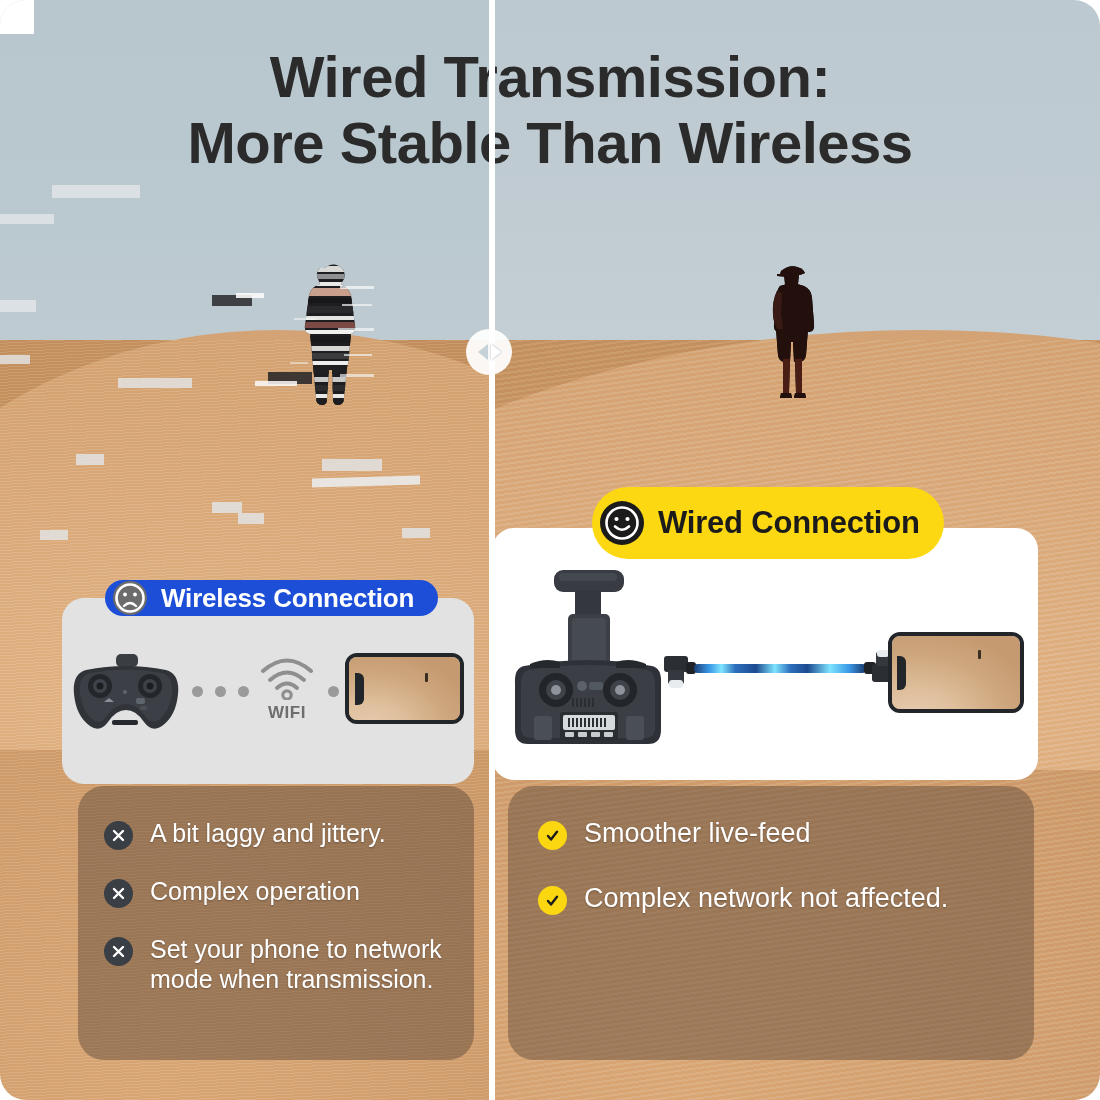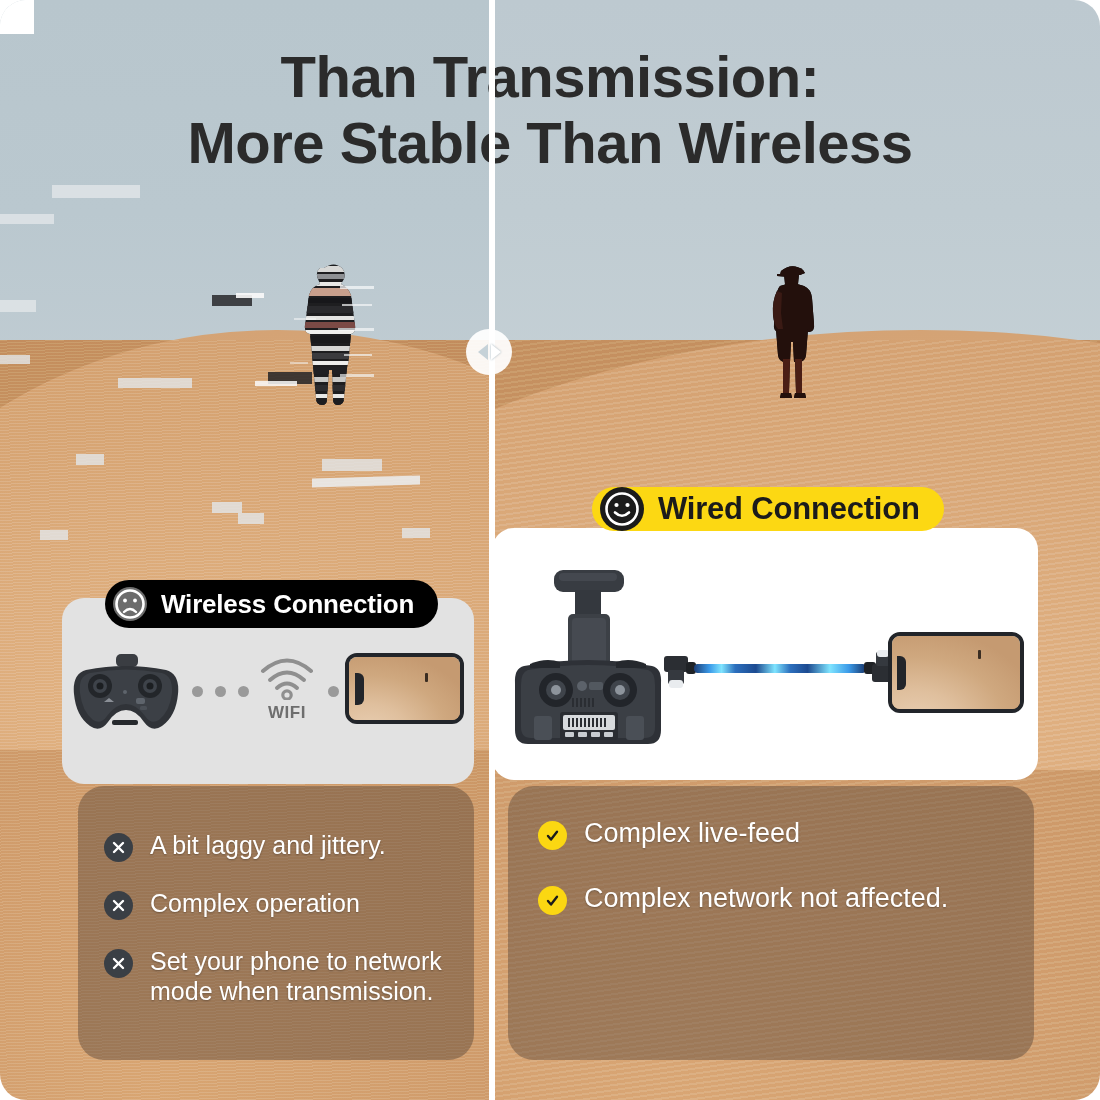--- a/index.html
+++ b/index.html
@@ -103,21 +103,21 @@
   .feature-panel {
     position:absolute; bottom:40px;
     background:rgba(86,56,32,0.40);
     border-radius:26px;
     z-index:20;
     backdrop-filter:saturate(0.8);
   }
   #feature-left  { left:78px;  width:396px; height:274px; }
   #feature-right { left:508px; width:526px; height:274px; }
 
-  .bullet-list { position:absolute; left:26px; top:44px; right:12px; }
+  .bullet-list { position:absolute; left:26px; top:32px; right:12px; }
   .bullet {
     display:flex; align-items:flex-start; gap:17px;
     margin-bottom:26px;
   }
   .bullet-icon {
     flex:0 0 auto;
     width:29px; height:29px; border-radius:50%;
     display:flex; align-items:center; justify-content:center;
     margin-top:3px;
   }
@@ -142,25 +142,25 @@
     left:492px; top:528px; width:546px; height:252px;
     background:#ffffff; border-radius:22px;
   }
 
   .conn-badge {
     position:absolute; display:flex; align-items:center; gap:14px;
     border-radius:999px; z-index:30;
     padding:7px 24px 7px 8px;
   }
   #badge-wireless {
-    left:105px; top:580px; height:48px;
-    background:#000000;
+    left:105px; top:580px; height:36px;
+    background:#1d4ed8;
   }
   #badge-wired {
-    left:592px; top:487px; height:44px;
+    left:592px; top:487px; height:72px;
     background:#FCD813;
     justify-content:space-between;
   }
   .badge-face { border-radius:50%; display:flex; align-items:center; justify-content:center; }
   #badge-wireless .badge-face { width:34px; height:34px; background:#6c6c6c; }
   #badge-wired   .badge-face { width:44px; height:44px; background:#1b1b1b; }
   .badge-label { font-weight:700; letter-spacing:-0.2px; white-space:nowrap; }
   #badge-wireless .badge-label { color:#ffffff; font-size:26px; }
   #badge-wired   .badge-label { color:#1b1b1b; font-size:31px; }
 
@@ -303,21 +303,21 @@
     </div>
   </div>
 
   <div id="divider"></div>
   <div id="slider-handle">
     <span class="tri l"></span>
     <span class="tri r"></span>
   </div>
 
   <div id="heading">
-    <span>Than Transmission:</span>
+    <span>Wired Transmission:</span>
     <span class="l2">More Stable Than Wireless</span>
   </div>
 
   <div class="feature-panel" id="feature-left">
     <div class="bullet-list">
 
       <div class="bullet">
         <span class="bullet-icon x">
           <svg width="15" height="15" viewBox="0 0 15 15" aria-hidden="true">
             <path d="M3 3 L12 12 M12 3 L3 12" stroke="#ffffff" stroke-width="2.4" stroke-linecap="round"></path>
@@ -349,21 +349,21 @@
 
   <div class="feature-panel" id="feature-right">
     <div class="bullet-list">
 
       <div class="bullet">
         <span class="bullet-icon ck">
           <svg width="17" height="17" viewBox="0 0 17 17" aria-hidden="true">
             <path d="M4 9 L7 12.5 L13 4.8" stroke="#1b1b1b" stroke-width="2.4" fill="none" stroke-linecap="round" stroke-linejoin="round"></path>
           </svg>
         </span>
-        <span class="bullet-text">Complex live-feed</span>
+        <span class="bullet-text">Smoother live-feed</span>
       </div>
 
 
       <div class="bullet">
         <span class="bullet-icon ck">
           <svg width="17" height="17" viewBox="0 0 17 17" aria-hidden="true">
             <path d="M4 9 L7 12.5 L13 4.8" stroke="#1b1b1b" stroke-width="2.4" fill="none" stroke-linecap="round" stroke-linejoin="round"></path>
           </svg>
         </span>
         <span class="bullet-text">Complex network not affected.</span>

